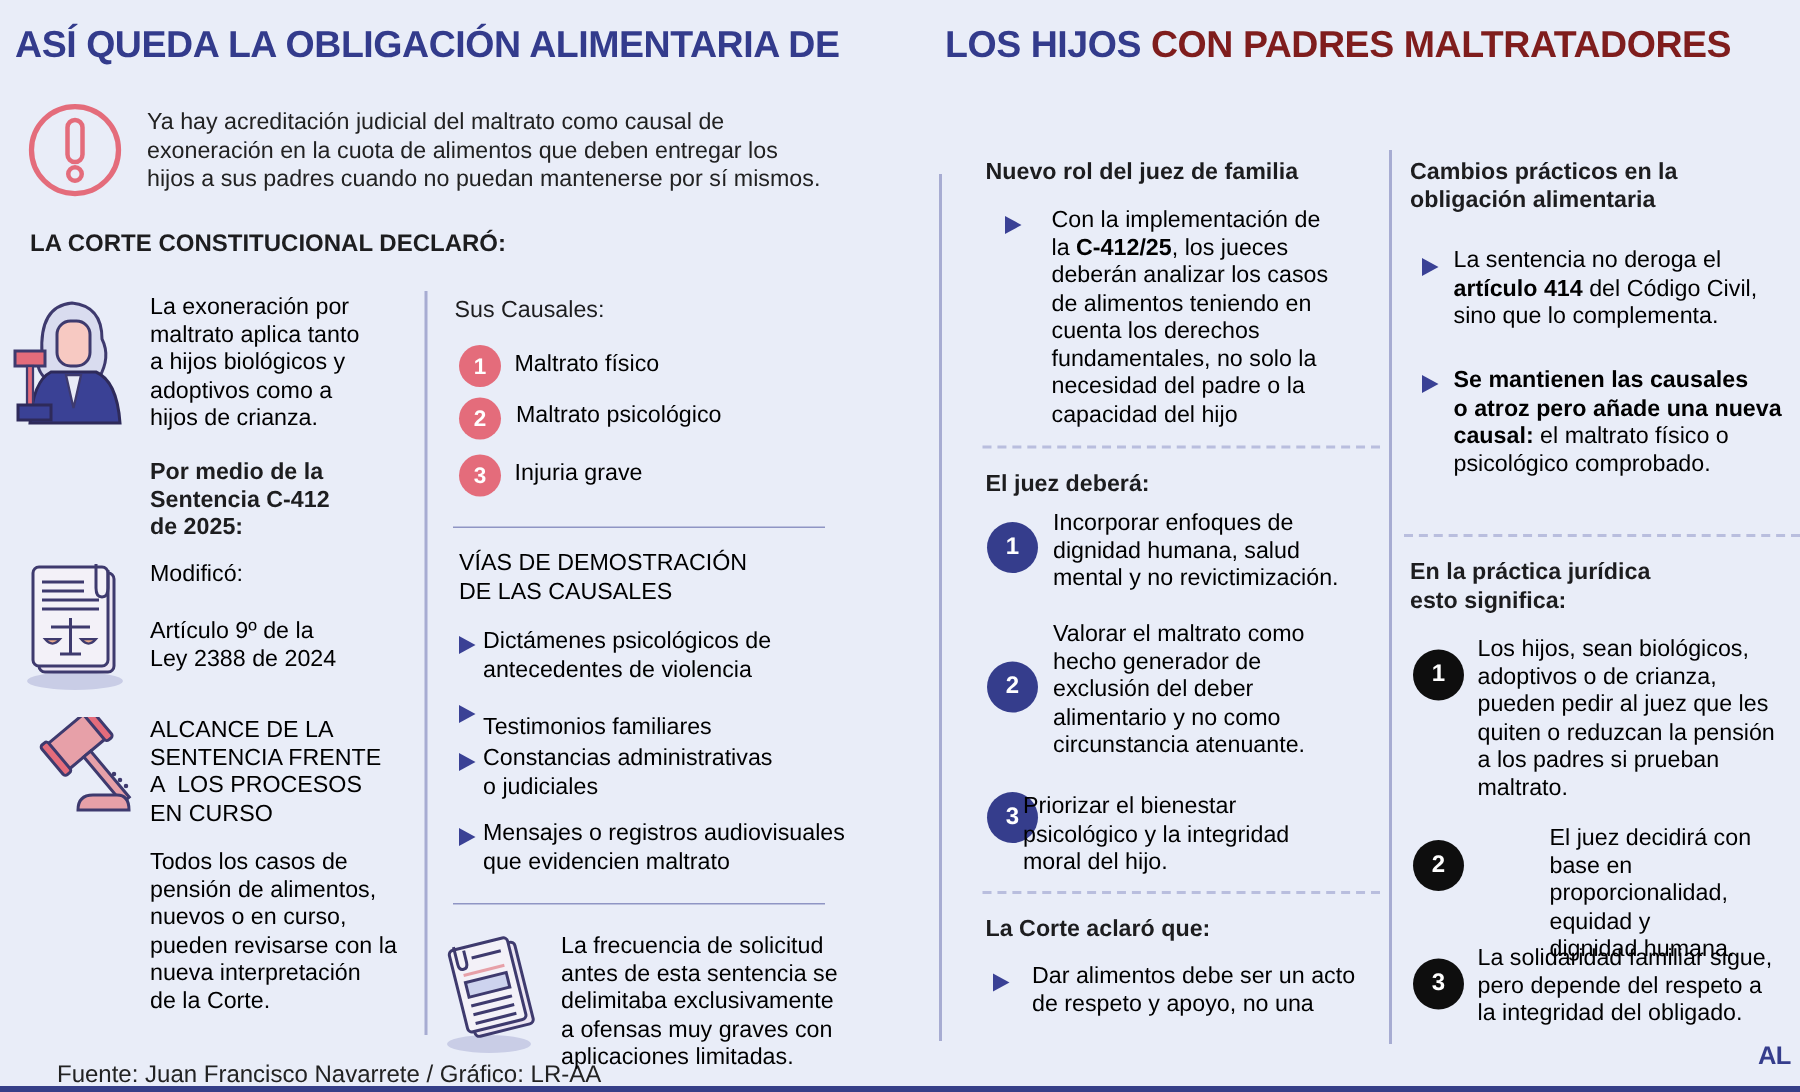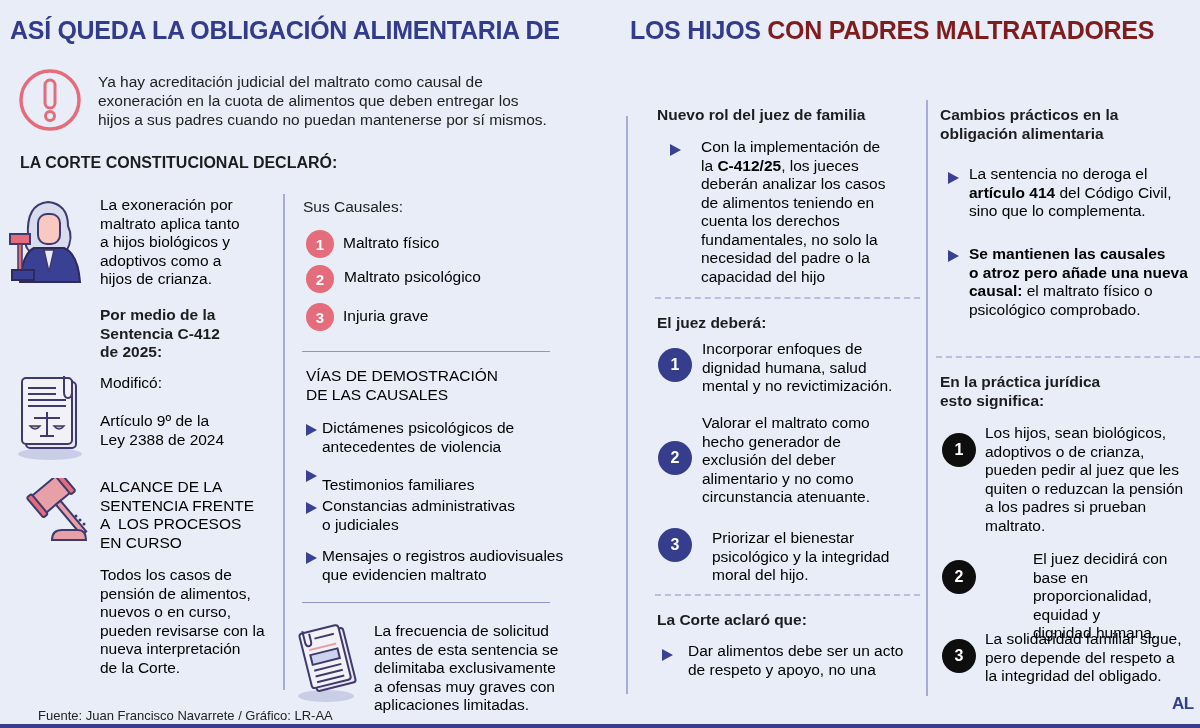--- a/index.html
+++ b/index.html
@@ -143,21 +143,21 @@
 </div>
 <div class="abs body-text" style="left:100px; top:566px;">
   <div>Todos los casos de</div>
   <div>pensión de alimentos,</div>
   <div>nuevos o en curso,</div>
   <div>pueden revisarse con la</div>
   <div>nueva interpretación</div>
   <div>de la Corte.</div>
 </div>
 
-<div class="abs" style="left:6px; top:708px; font-size:13px; color:#222;padding-left:32px;">Fuente: Juan Francisco Navarrete / Gráfico: LR-AA</div>
+<div class="abs" style="left:6px; top:708px; font-size:16px; color:#222;padding-left:32px;">Fuente: Juan Francisco Navarrete / Gráfico: LR-AA</div>
 
 <div class="vline" style="left:283px; top:194px; height:496px;"></div>
 
 <div class="abs" style="left:303px; top:198px; font-size:15.5px;">Sus Causales:</div>
 <div class="pink-num" style="left:306px; top:230px;">1</div>
 <div class="abs body-text" style="left:343px; top:234px;">Maltrato físico</div>
 <div class="pink-num" style="left:306px; top:265px;">2</div>
 <div class="abs body-text" style="left:344px; top:268px;">Maltrato psicológico</div>
 <div class="pink-num" style="left:306px; top:303px;">3</div>
 <div class="abs body-text" style="left:343px; top:307px;">Injuria grave</div>
@@ -241,21 +241,21 @@
 </div>
 <div class="blue-num" style="left:658px; top:441px;">2</div>
 <div class="abs body-text" style="left:702px; top:414px;">
   <div>Valorar el maltrato como</div>
   <div>hecho generador de</div>
   <div>exclusión del deber</div>
   <div>alimentario y no como</div>
   <div>circunstancia atenuante.</div>
 </div>
 <div class="blue-num" style="left:658px; top:528px;">3</div>
-<div class="abs body-text" style="left:712px; top:529px;">
+<div class="abs body-text" style="left:682px; top:529px;">
   <div>Priorizar el bienestar</div>
   <div>psicológico y la integridad</div>
   <div>moral del hijo.</div>
 </div>
 
 <div class="dashline" style="left:655px; top:594px; width:265px;"></div>
 
 <div class="abs h-bold" style="left:657px; top:611px;">La Corte aclaró que:</div>
 <div class="tri" style="left:662px; top:649px;"></div>
 <div class="abs body-text" style="left:688px; top:642px;">

